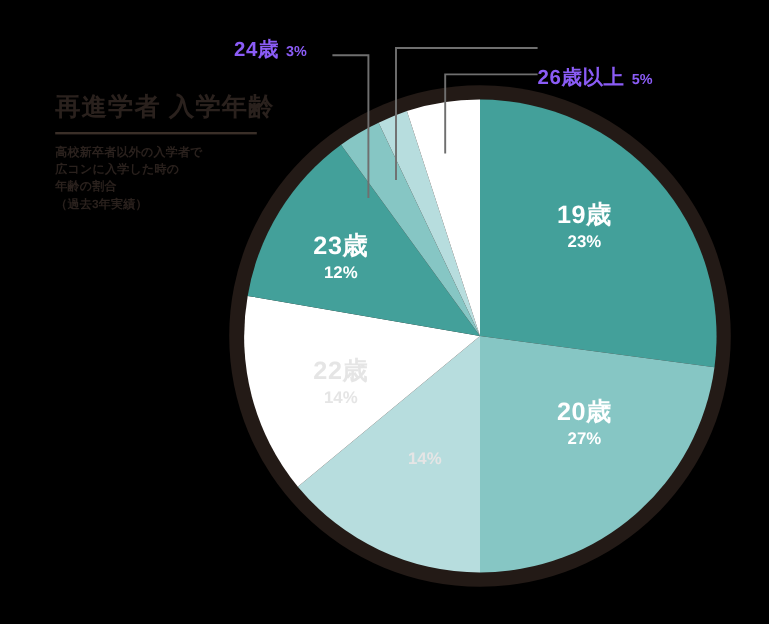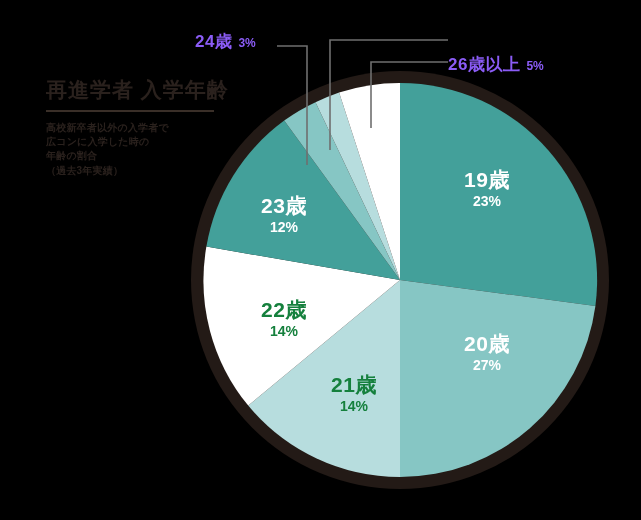--- a/index.html
+++ b/index.html
@@ -32,21 +32,21 @@
   .callout .pct{font-size:12px;font-weight:bold;margin-left:6px;}
   .callout-24{left:195px;top:30px;}
   .callout-25{left:448px;top:30px;}
   .callout-26{left:448px;top:53px;}
 
   
   .slice-label{position:absolute;text-align:center;white-space:nowrap;}
   .slice-label .age{font-size:21px;font-weight:bold;line-height:1.15;letter-spacing:.5px;}
   .slice-label .pct{font-size:14px;font-weight:bold;line-height:1.3;}
   .lbl-light .age,.lbl-light .pct{color:#ffffff;}
-  .lbl-dark  .age,.lbl-dark  .pct{color:#15803d;}
+  .lbl-dark  .age,.lbl-dark  .pct{color:#e5e5e5;}
 
   .lbl-19{left:432px;top:168px;width:110px;}
   .lbl-20{left:432px;top:332px;width:110px;}
   .lbl-21{left:300px;top:373px;width:108px;}
   .lbl-22{left:228px;top:298px;width:112px;}
   .lbl-23{left:228px;top:194px;width:112px;}
 
   svg{display:block;}
 </style>
 </head>
@@ -101,21 +101,20 @@
 
   <div class="slice-label lbl-light lbl-19">
     <div class="age">19歳</div>
     <div class="pct">23%</div>
   </div>
   <div class="slice-label lbl-light lbl-20">
     <div class="age">20歳</div>
     <div class="pct">27%</div>
   </div>
   <div class="slice-label lbl-dark lbl-21">
-    <div class="age">21歳</div>
     <div class="pct">14%</div>
   </div>
   <div class="slice-label lbl-dark lbl-22">
     <div class="age">22歳</div>
     <div class="pct">14%</div>
   </div>
   <div class="slice-label lbl-light lbl-23">
     <div class="age">23歳</div>
     <div class="pct">12%</div>
   </div>

